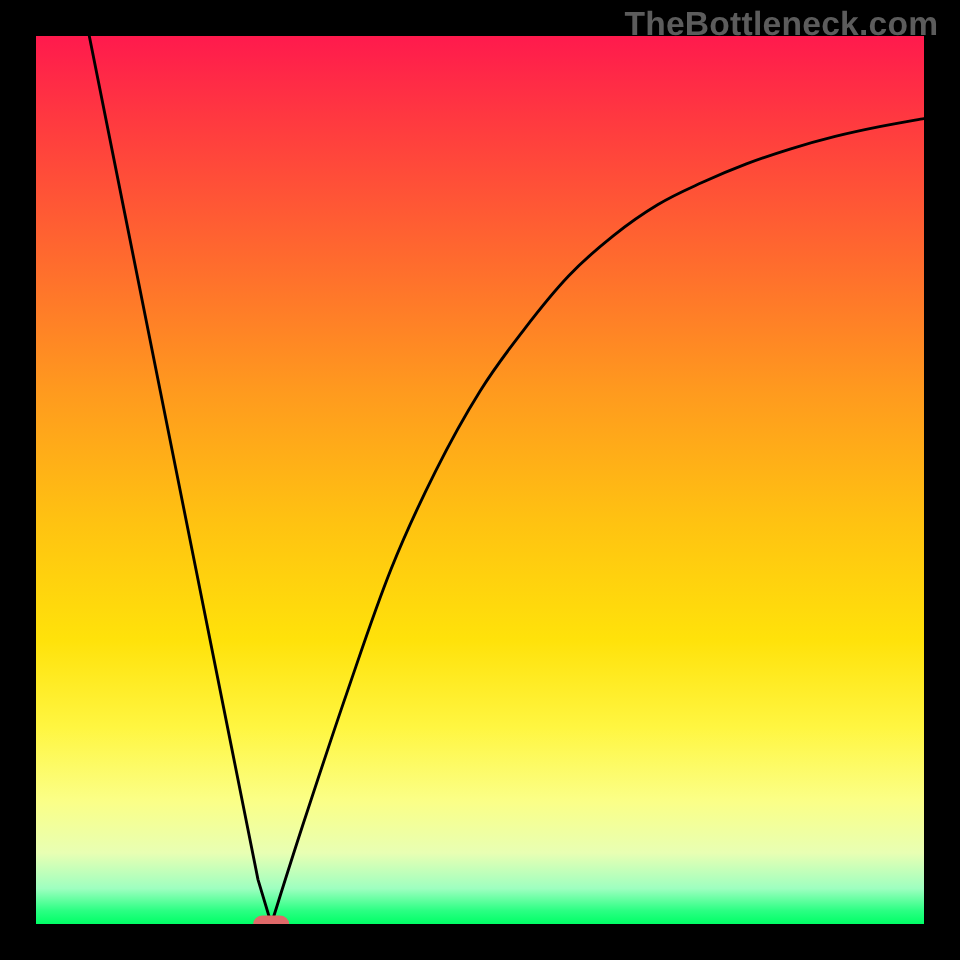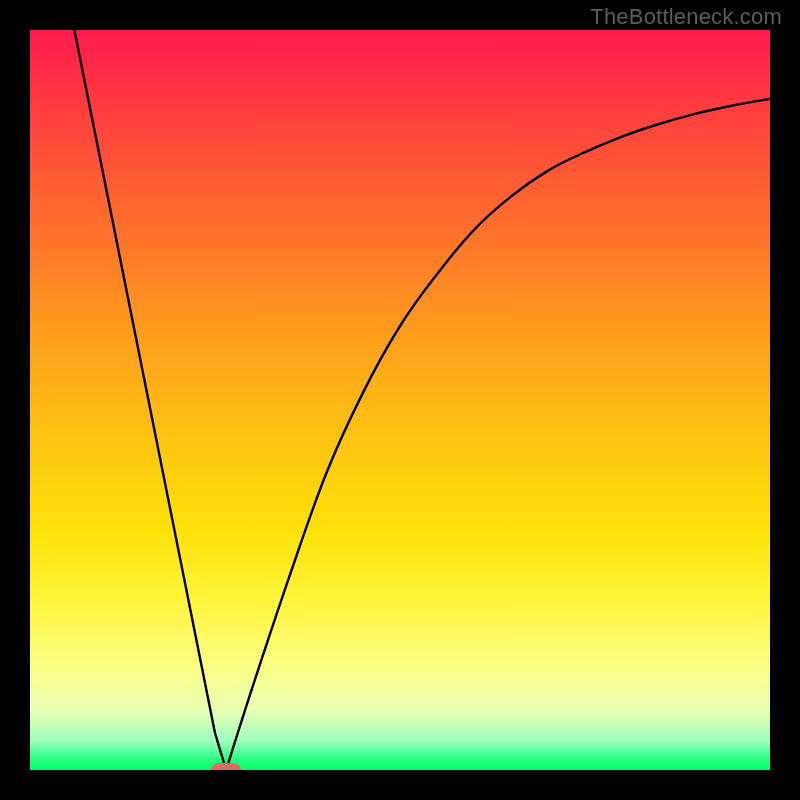--- a/index.html
+++ b/index.html
@@ -15,22 +15,22 @@
     position: relative;
     width: 800px;
     height: 800px;
     background: #000;
   }
   .watermark {
     position: absolute;
     top: 4px;
     right: 18px;
     color: #5c5c5c;
-    font-size: 22px;
-    font-weight: 400;
+    font-size: 28px;
+    font-weight: 700;
     letter-spacing: 0.2px;
     z-index: 10;
   }
   .plot-area {
     position: absolute;
     left: 30px;
     top: 30px;
     width: 740px;
     height: 740px;
     overflow: hidden;

